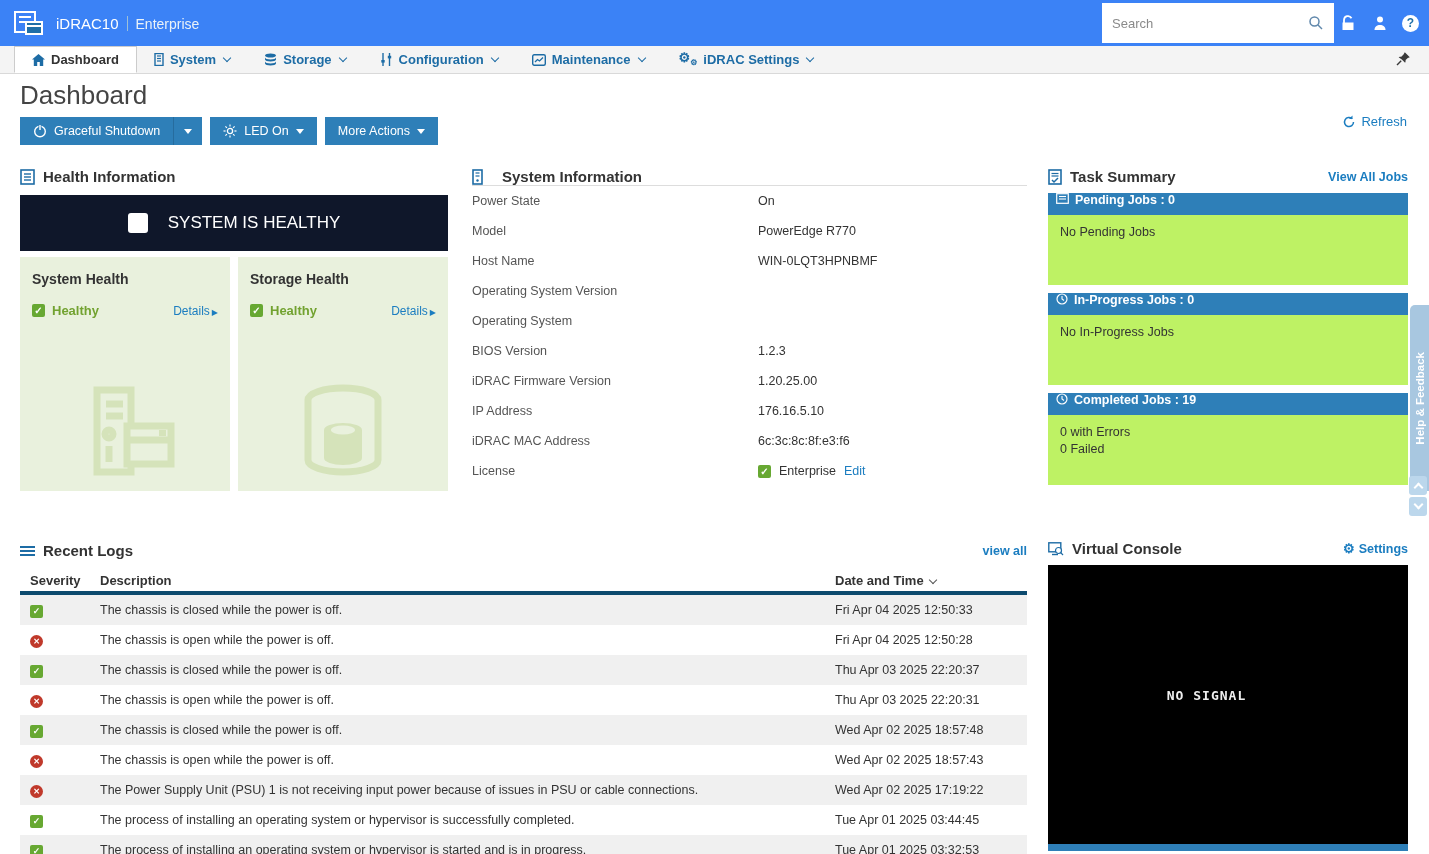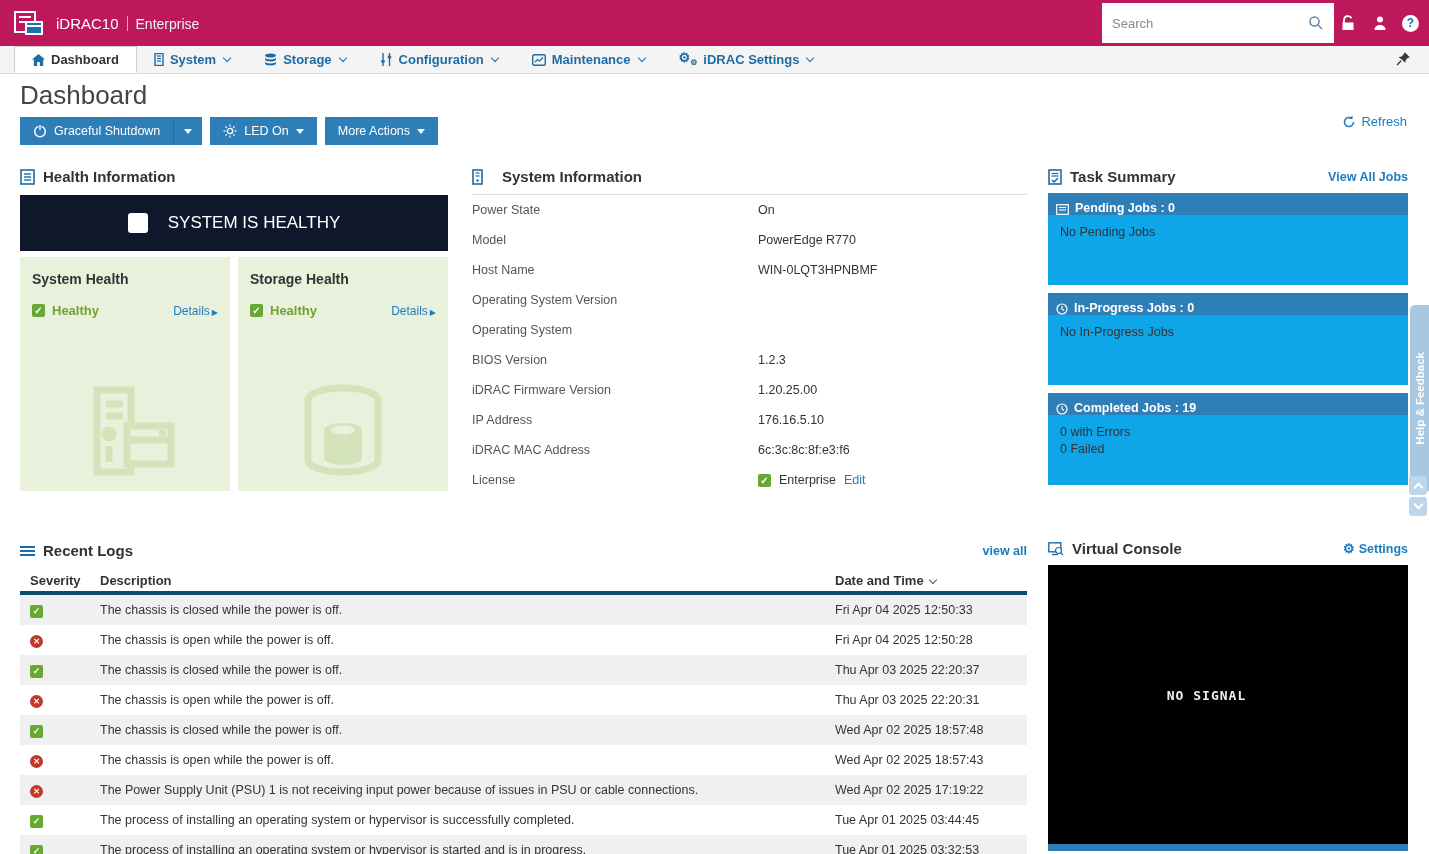--- a/index.html
+++ b/index.html
@@ -1,21 +1,21 @@
 <!DOCTYPE html>
 <html><head>
 <meta charset="utf-8">
 <style>
   * { box-sizing: border-box; margin: 0; padding: 0; }
   body { margin: 0; background:#fff; }
   .page { position: relative; width: 1429px; height: 854px; overflow: hidden;
           font-family: "Liberation Sans", sans-serif; background:#fff; color:#333; }
 
   
-  .topbar { position:absolute; top:0; left:0; width:100%; height:46px; background:#be185d;
+  .topbar { position:absolute; top:0; left:0; width:100%; height:46px; background:#3b82f6;
             display:flex; align-items:center; }
   .logo-wrap { display:flex; align-items:center; margin-left:12px; }
   .brand { display:flex; align-items:baseline; margin-left:10px; color:#fff; }
   .brand .prod { font-size:15px; font-weight:400; }
   .brand .divider { display:inline-block; width:1px; height:15px; background:#9dc0d8; margin:0 8px; align-self:center; }
   .brand .edition { font-size:14px; font-weight:300; color:#eaf2f8; }
   .searchbox { position:absolute; right:95px; top:3px; width:232px; height:40px; background:#fff;
                display:flex; align-items:center; padding:0 10px; }
   .searchbox input { flex:1; border:none; outline:none; font-size:13px; color:#555;
                      font-family:"Liberation Sans",sans-serif; }
@@ -63,32 +63,32 @@
   .status-ok { display:flex; align-items:center; gap:7px; color:#72a230; font-weight:bold; font-size:13px; }
   .details { margin-left:auto; font-size:12px; color:#1b7dc0; cursor:pointer; }
   .details::after { content:"▶"; font-size:8px; margin-left:2px; }
   .watermark { position:absolute; left:50%; top:125px; transform:translateX(-50%); }
 
   .checkbox-sm { width:13px; height:13px; background:#67a832; border-radius:2px; color:#fff;
                  font-size:10px; line-height:13px; text-align:center; font-weight:bold; }
   .checkbox-sm::after { content:"✓"; }
 
   .sysinfo { position:absolute; left:472px; top:168px; width:555px; }
-  .sysinfo .panel-head { padding-bottom:9px; border-bottom:1px solid #ddd;gap:19px; }
+  .sysinfo .panel-head { border-bottom:1px solid #ddd;gap:19px; }
   .si-row { display:flex; height:30px; align-items:center; font-size:12.5px; }
   .si-label { width:286px; color:#555; }
   .si-value { color:#333; display:flex; align-items:center; gap:8px; }
   .si-value .link { font-size:12.5px; }
 
   .tasks { position:absolute; left:1048px; top:168px; width:360px; }
   .tasks .panel-head { justify-content:space-between; }
   .task-section { margin-top:8px; }
   .task-head { height:22px; background:#2e7fb8; color:#fff; font-size:12.5px; font-weight:bold;
-               display:flex; align-items:flex-end; gap:6px; padding:0 8px; }
-  .task-body { background:#0ea5e9; min-height:70px; padding:9px 12px; font-size:12.5px; color:#333; line-height:17px; }
+               display:flex; align-items:flex-start; gap:6px; padding:0 8px; }
+  .task-body { background:#bef264; min-height:70px; padding:9px 12px; font-size:12.5px; color:#333; line-height:17px; }
 
   
   .logs { position:absolute; left:20px; top:542px; width:1007px; }
   .logs-head { display:flex; align-items:center; }
   .logs-head .link { margin-left:auto; }
   .log-table { margin-top:10px; width:100%; }
   .log-hrow { display:flex; align-items:center; height:26px; font-size:13px; font-weight:bold; color:#333;
               border-bottom:4px solid #0c4a6e; }
   .log-row { display:flex; align-items:center; height:30px; font-size:12.5px; color:#333; }
   .log-row:nth-child(odd) { background:#f0f0f0; }

